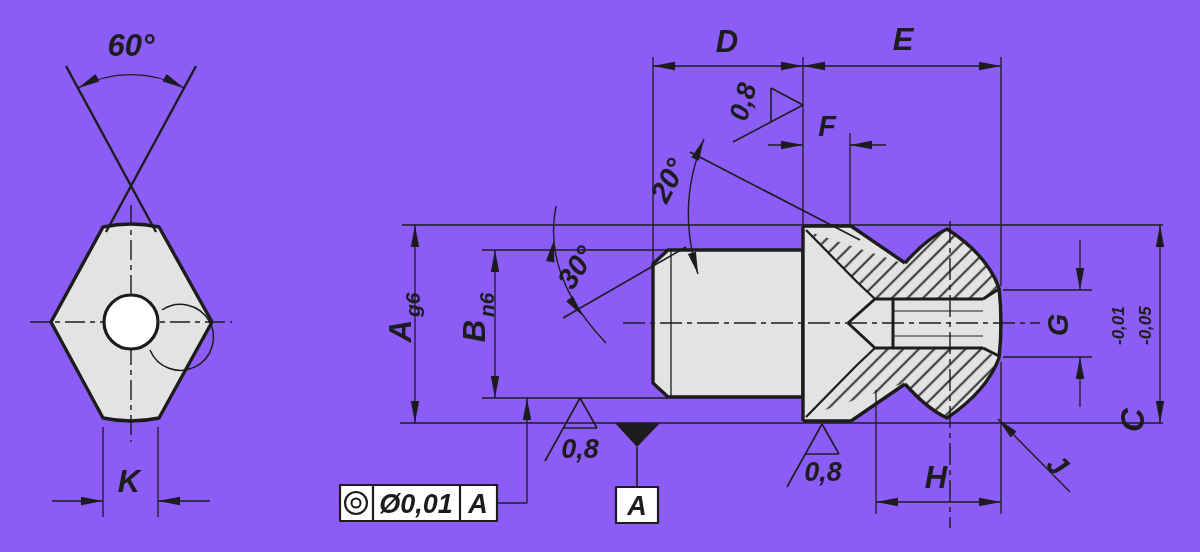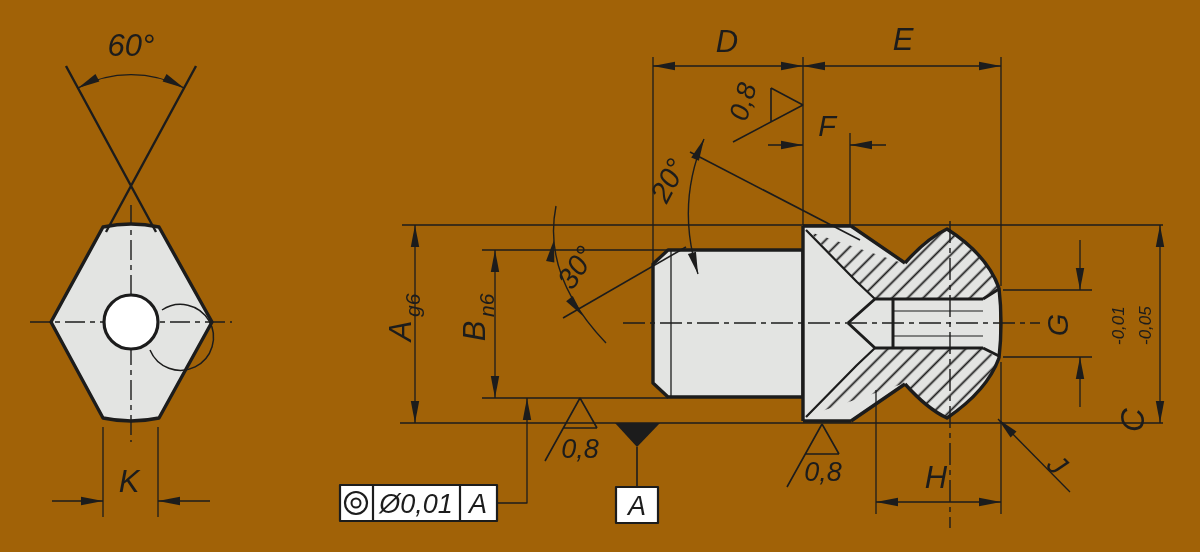--- a/index.html
+++ b/index.html
@@ -1,17 +1,17 @@
 <!DOCTYPE html>
 <html><head>
 <meta charset="utf-8">
 <style>
   html,body{margin:0;padding:0;background:#ffffff;}
-  .stage{position:relative;width:1200px;height:552px;background:#a16207;overflow:hidden;
-         font-family:"Liberation Sans", sans-serif;}
+  .stage{position:relative;width:1200px;height:552px;background:#8b5cf6;overflow:hidden;
+         font-family:"Liberation Sans", sans-serif;font-weight:bold;}
   svg text{font-family:"Liberation Sans", sans-serif;font-style:italic;fill:#1c1c1c;}
 </style>
 </head>
 <body>
 
 <div class="stage">
 <svg width="1200" height="552" viewBox="0 0 1200 552">
   <defs>
     <path id="arr" d="M0,0 L-22,4.2 L-22,-4.2 Z" fill="#1c1c1c"></path>
     <pattern id="hatch" width="11" height="11" patternUnits="userSpaceOnUse" patternTransform="rotate(-45)">

